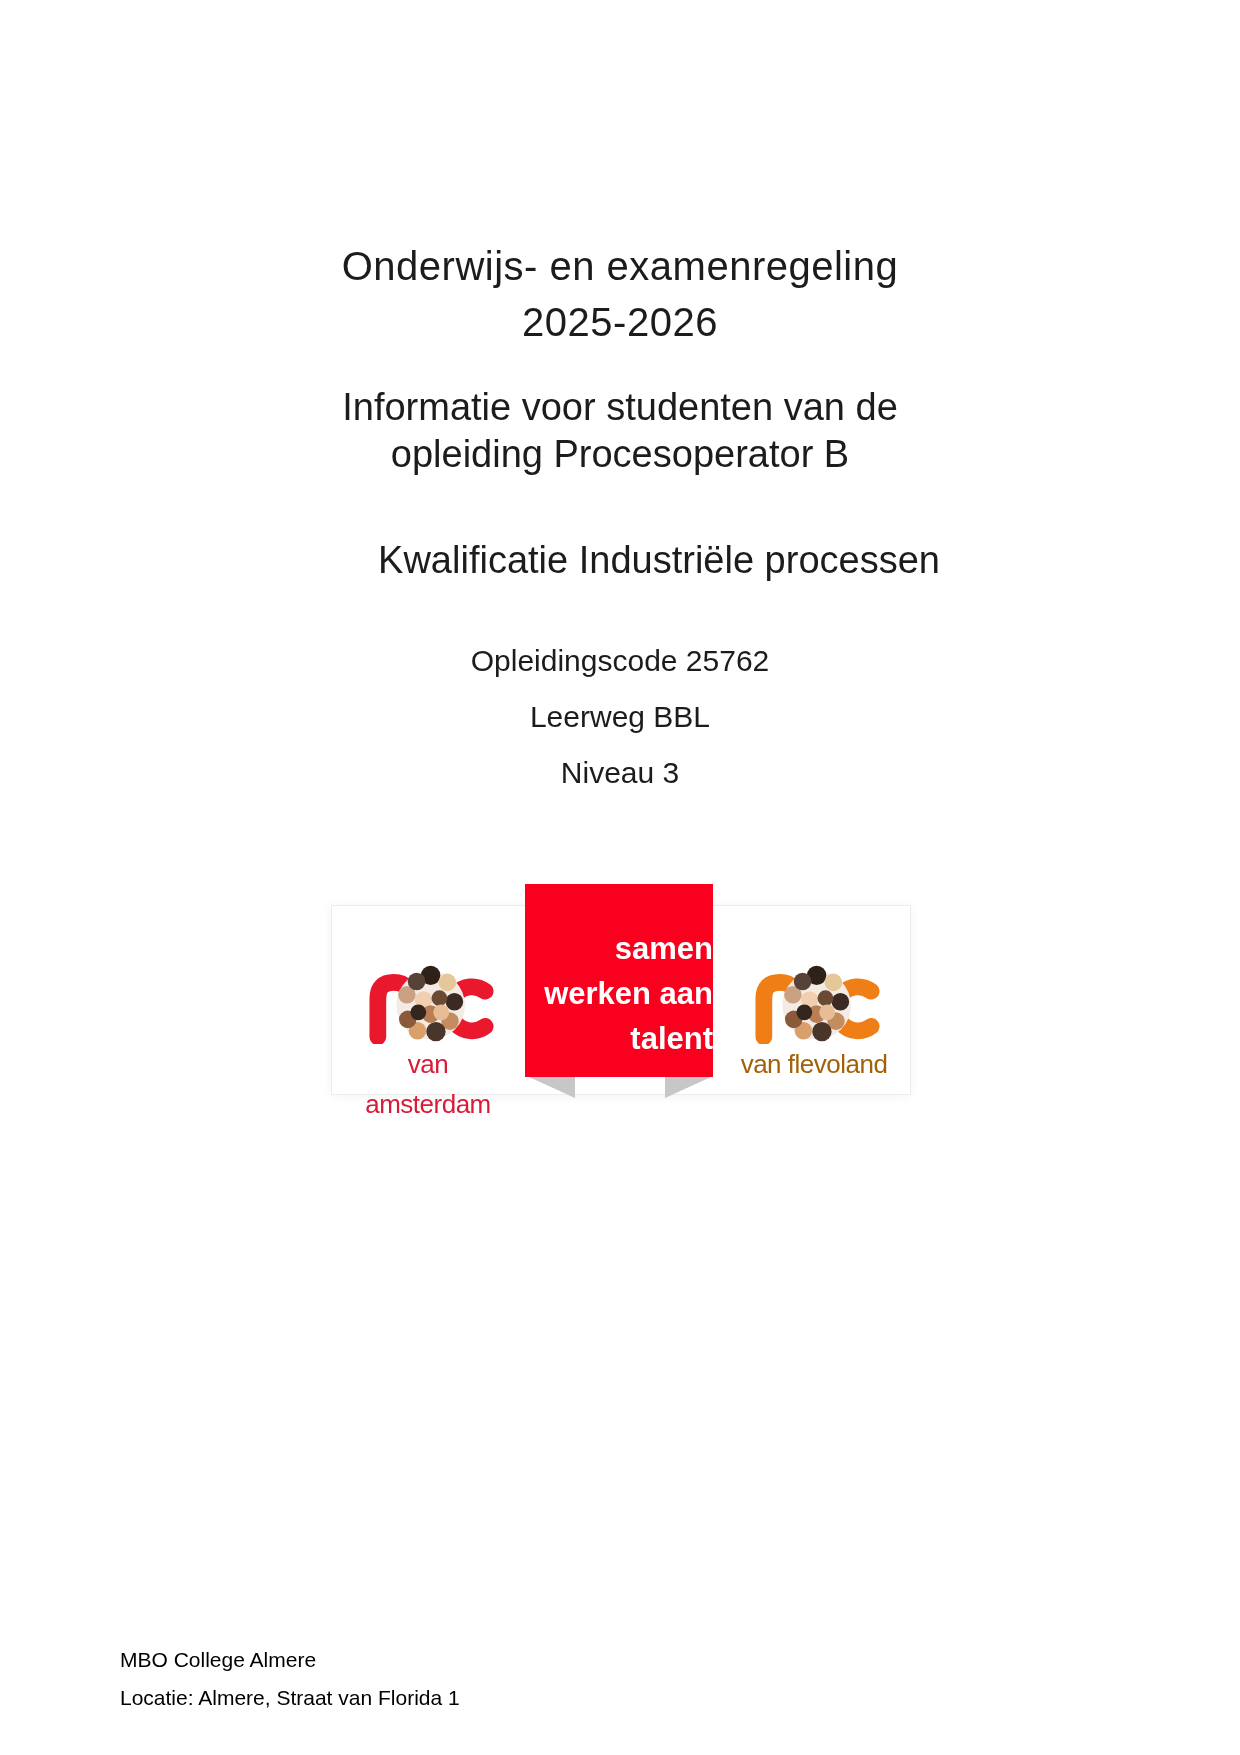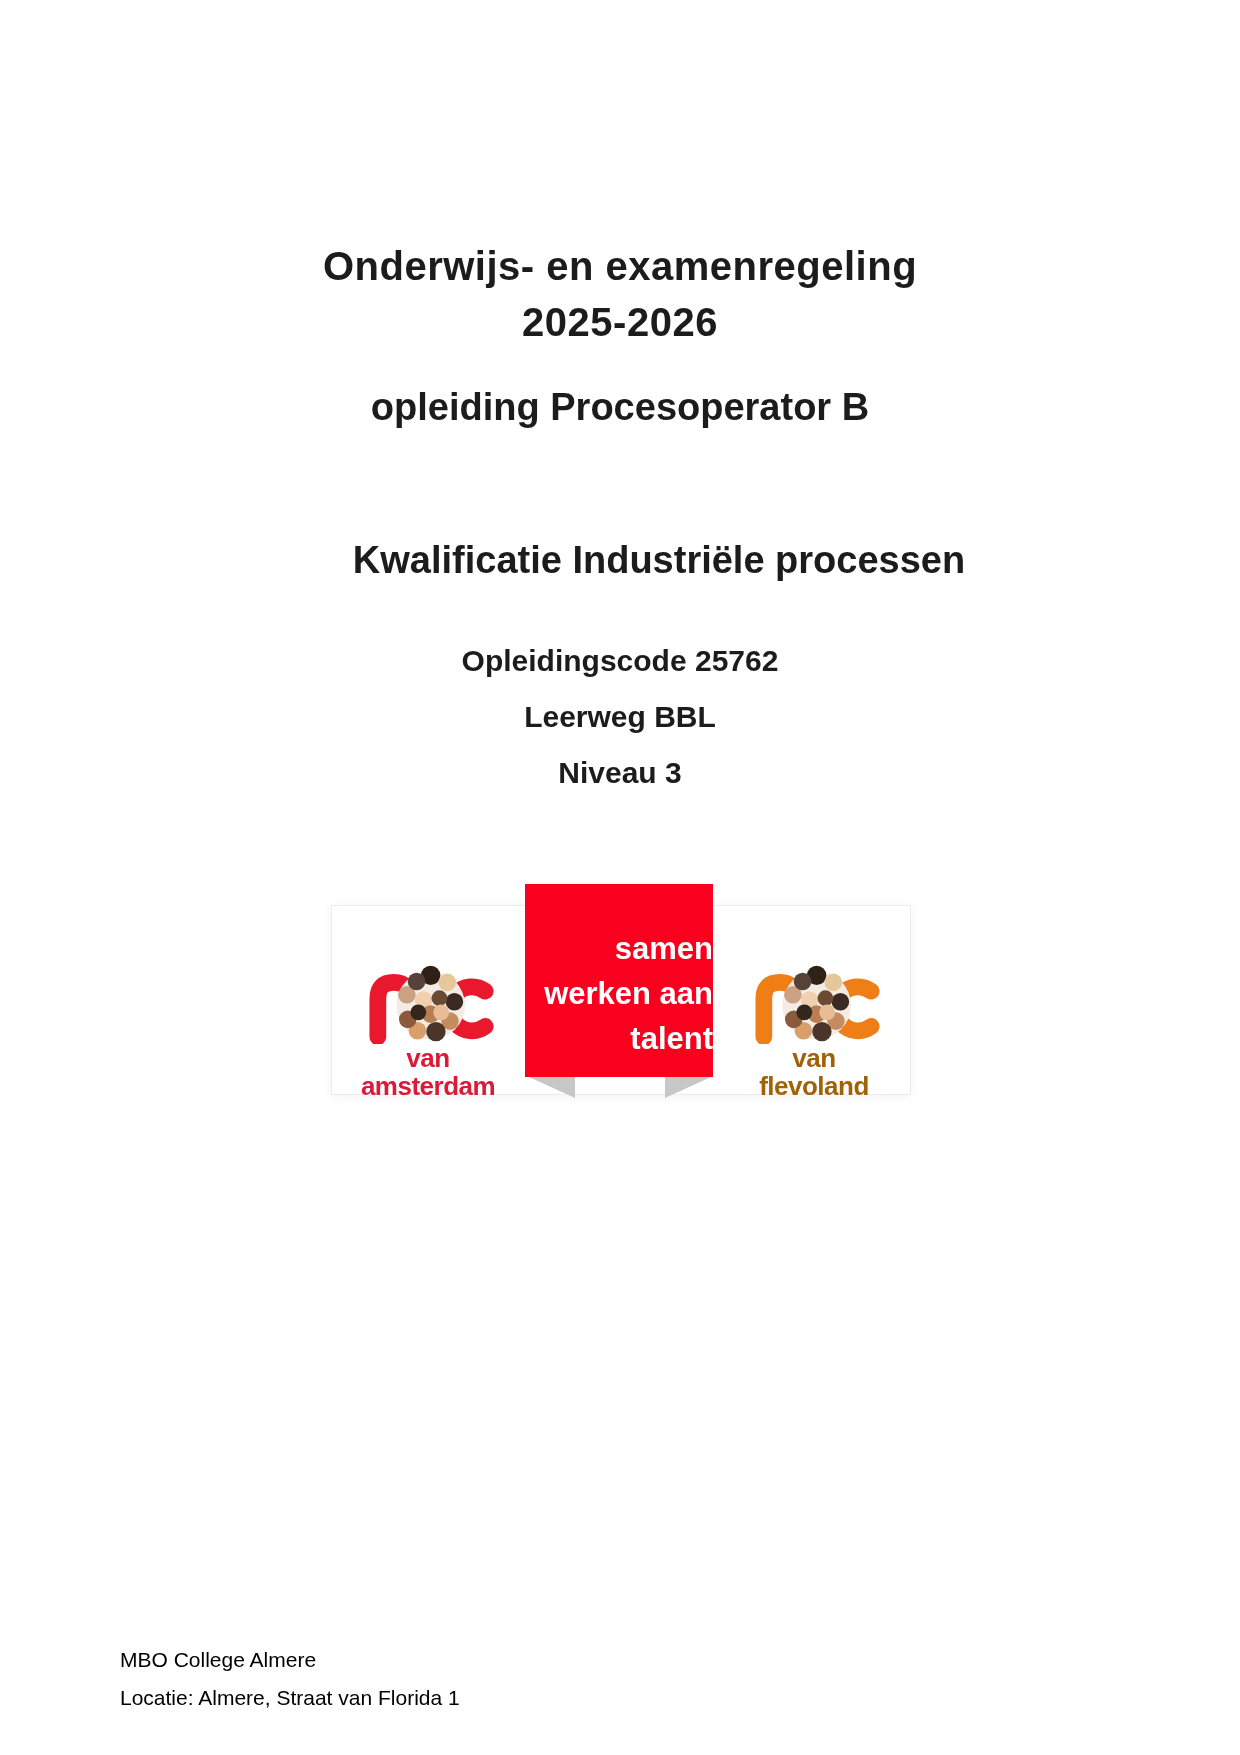--- a/index.html
+++ b/index.html
@@ -1,21 +1,21 @@
 <!DOCTYPE html>
 <html><head>
 <meta charset="utf-8">
 <style>
   html,body{margin:0;padding:0;}
   body{
     width:1240px;height:1755px;position:relative;background:#ffffff;
     font-family:"Liberation Sans","DejaVu Sans",sans-serif;color:#1c1c1c;
     overflow:hidden;
   }
-  .center-block{position:absolute;left:0;width:1240px;text-align:center;font-weight:bold;}
+  .center-block{position:absolute;left:0;width:1240px;text-align:center;font-weight:normal;}
   .doc-title{top:238px;font-size:40px;line-height:56px;letter-spacing:0.5px;}
   .doc-subtitle{top:384px;font-size:38px;line-height:47px;}
   .doc-qualification{top:538px;font-size:38px;line-height:44px;margin-left:39px;}
   .doc-details{top:646px;font-size:30px;}
   .detail-line{line-height:30px;margin-bottom:26px;}
 
   
   .banner-card{
     position:absolute;left:331px;top:905px;width:578px;height:188px;
     background:#ffffff;border:1px solid #ececec;
@@ -30,38 +30,39 @@
   .ribbon-fold{
     position:absolute;top:1077px;width:46px;height:21px;background:#c7c7c7;z-index:2;
   }
   .ribbon-fold.left{left:529px;clip-path:polygon(0 0,100% 0,100% 100%);}
   .ribbon-fold.right{left:665px;clip-path:polygon(0 0,100% 0,0 100%);}
 
   .roc-logo{position:absolute;width:156px;text-align:center;z-index:4;}
   .roc-logo.amsterdam{left:350px;top:956px;}
   .roc-logo.flevoland{left:736px;top:956px;}
   .roc-logo svg{display:block;margin:0 auto;}
-  .roc-caption{font-weight:bold;font-size:26px;line-height:28px;letter-spacing:-0.5px;margin-top:0px;}
+  .roc-caption{font-weight:normal;font-size:26px;line-height:40px;letter-spacing:-0.5px;margin-top:0px;}
   .roc-logo.amsterdam .roc-caption{color:#DB1A38;}
   .roc-logo.flevoland .roc-caption{color:#a16207;}
 
   .page-footer{
     position:absolute;left:120px;top:1641px;font-size:21px;line-height:38px;
     font-weight:normal;color:#000000;
   }
 </style>
 </head>
 <body>
 
 <div class="center-block doc-title">
   <div>Onderwijs- en examenregeling</div>
   <div>2025-2026</div>
 </div>
 
 <div class="center-block doc-subtitle">
+  <div>Informatie voor studenten van de</div>
   <div>opleiding Procesoperator B</div>
 </div>
 
 <div class="center-block doc-qualification">Kwalificatie Industriële processen</div>
 
 <div class="center-block doc-details">
   <div class="detail-line">Opleidingscode 25762</div>
   <div class="detail-line">Leerweg BBL</div>
   <div class="detail-line">Niveau 3</div>
 </div>

